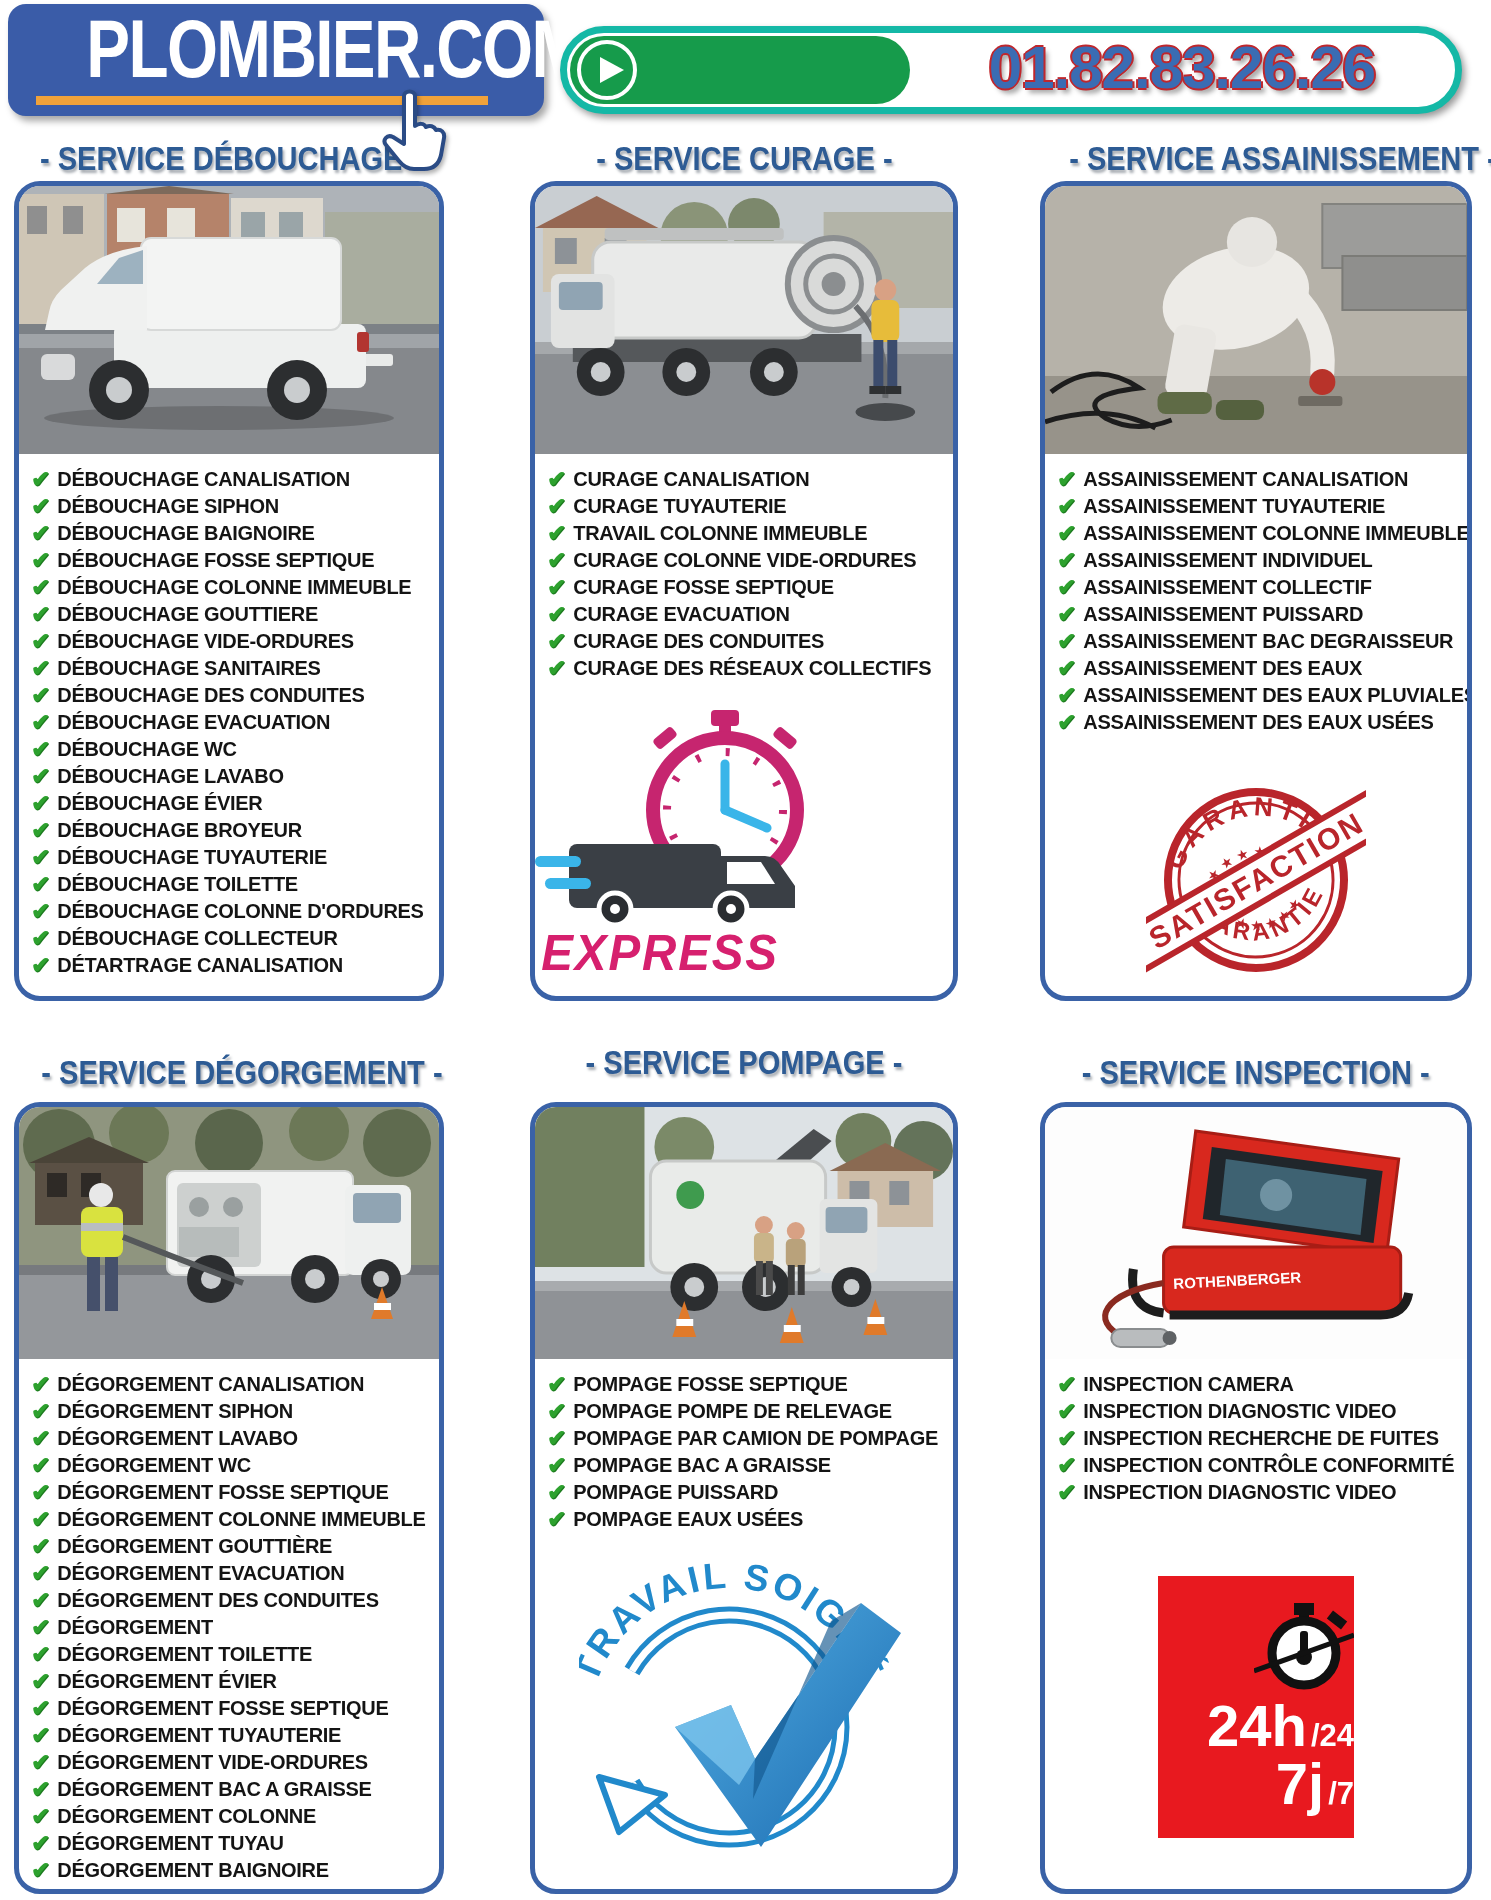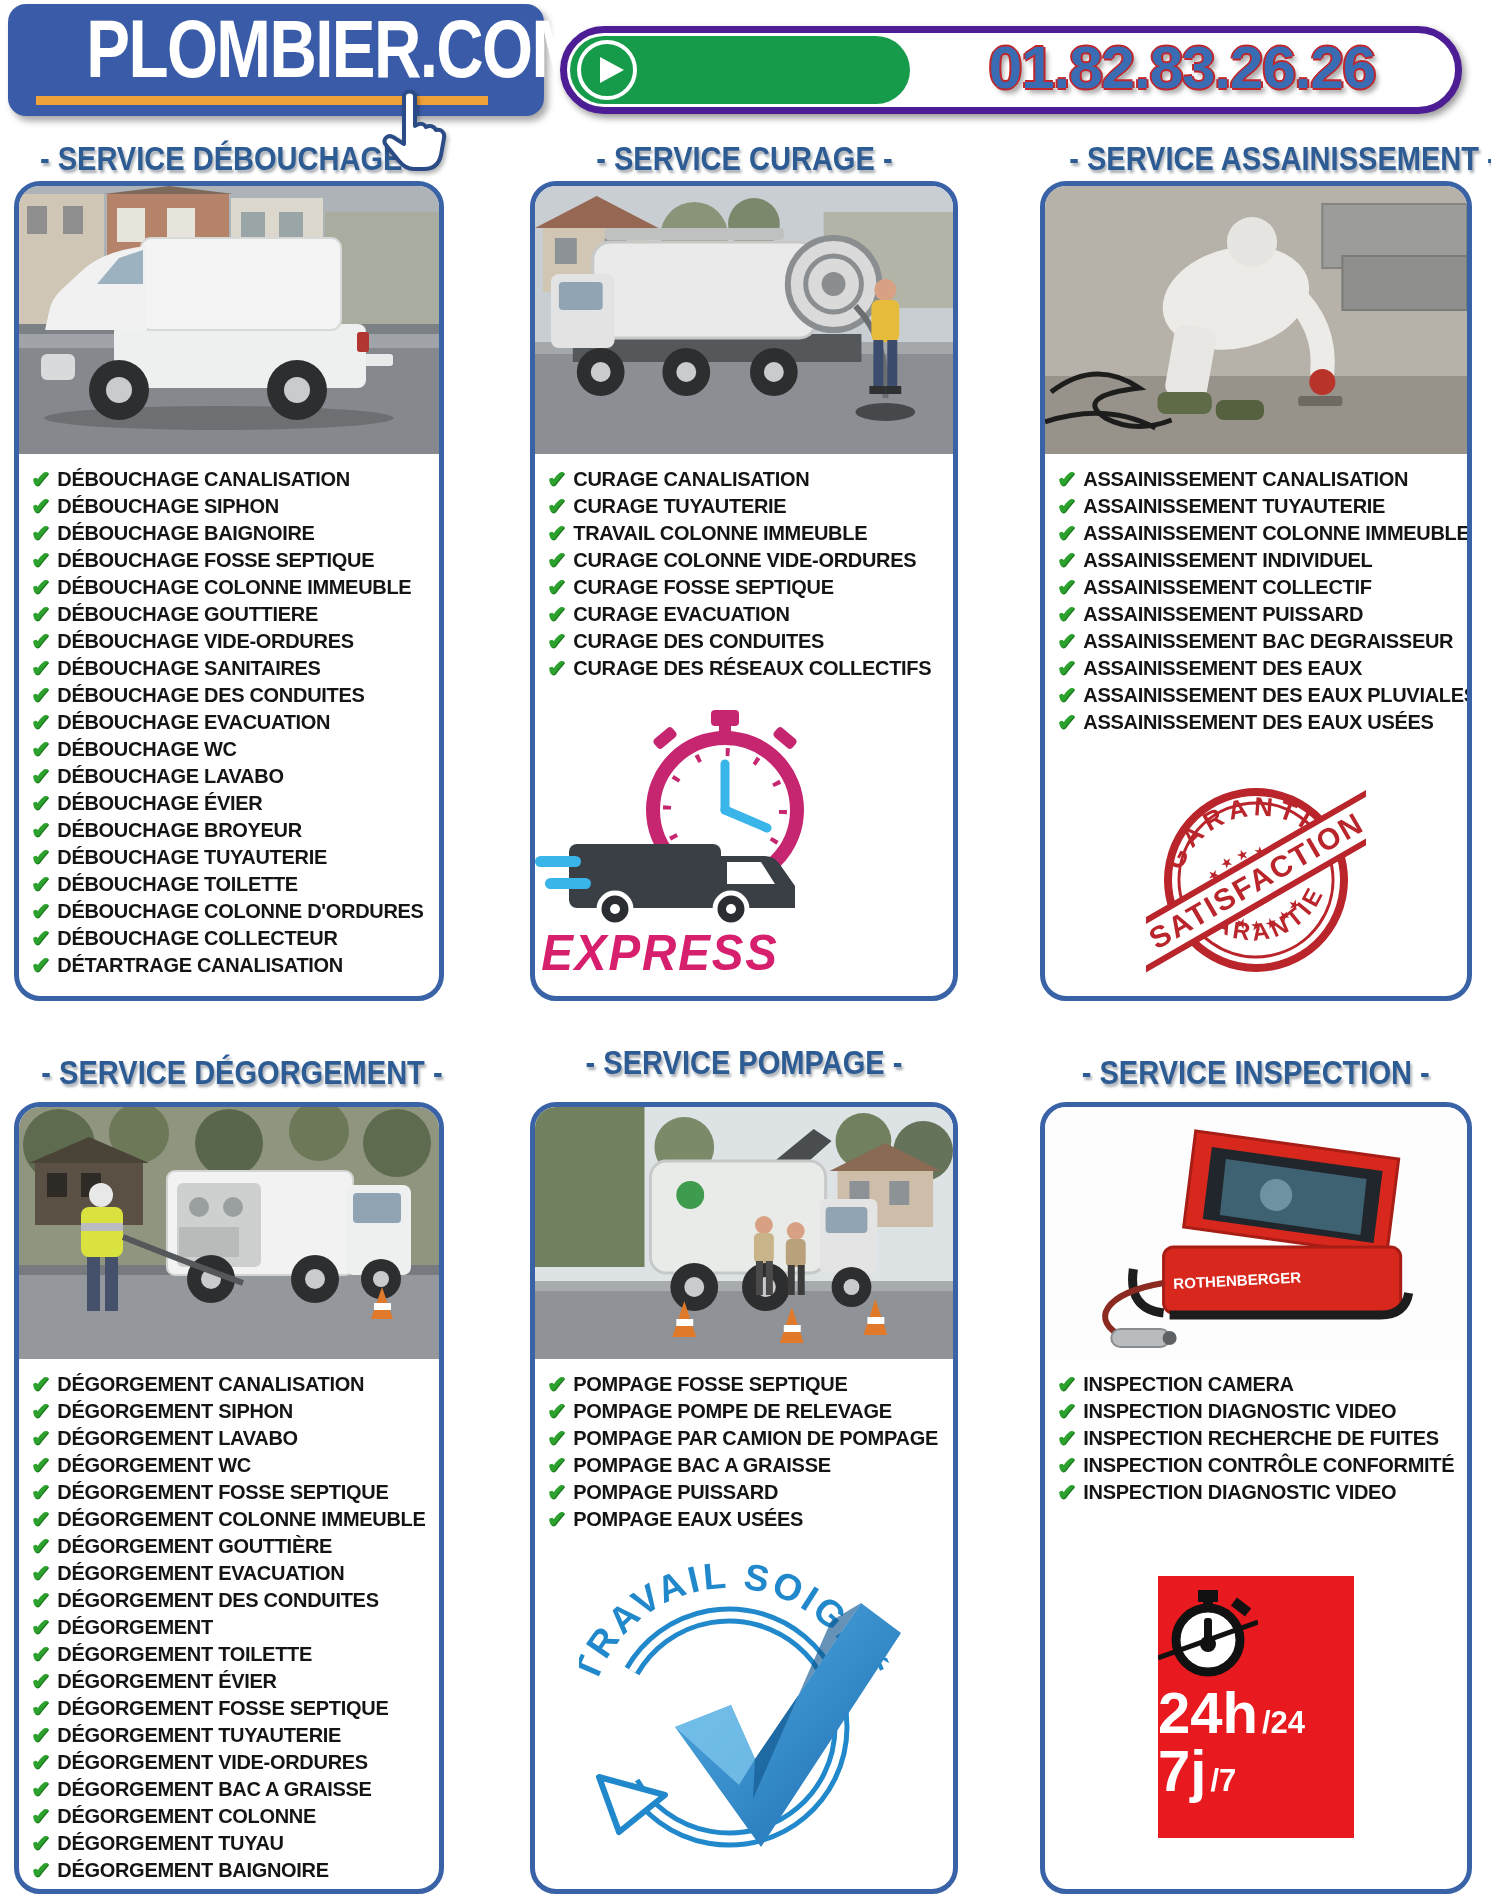--- a/index.html
+++ b/index.html
@@ -19,21 +19,21 @@
   .logo-text {
     position:absolute; left:16px; right:0; top:-2px; text-align:center;
     color:#fff; font-size:82px; font-weight:bold; white-space:nowrap;
   }
   .logo-text .tx { display:inline-block; transform:scaleX(.8); transform-origin:center; letter-spacing:-2px; }
   .logo-bar { position:absolute; left:28px; width:452px; bottom:11px; height:9px; background:#f0a23a; }
   .hand { position:absolute; left:370px; top:84px; width:72px; height:84px; z-index:5; filter:drop-shadow(2px 3px 2px rgba(0,0,0,.3)); }
 
   .phone {
     position:absolute; left:560px; top:26px; width:902px; height:88px;
-    background:#fff; border:7px solid #4c1d95; border-radius:46px;
+    background:#fff; border:7px solid #14b8a6; border-radius:46px;
     box-shadow:3px 4px 7px rgba(0,0,0,.4); cursor:pointer;
   }
   .phone-green { position:absolute; left:3px; top:3px; bottom:3px; width:340px; background:#169b4b; border-radius:38px; }
   .play { position:absolute; left:7px; top:50%; transform:translateY(-50%); width:60px; height:60px; border-radius:50%; background:#169b4b; border:4px solid #fff; }
   .play::after { content:""; position:absolute; left:19px; top:13px; width:0; height:0;
     border-left:24px solid #fff; border-top:13px solid transparent; border-bottom:13px solid transparent; }
   .phone-number {
     position:absolute; left:348px; right:6px; top:50%; transform:translateY(-54%);
     text-align:center; font-size:60px; font-weight:bold; color:#3a6cb3; letter-spacing:-1px; white-space:nowrap;
     text-shadow:-2px 0 #c0272d, 2px 0 #c0272d, 0 -2px #c0272d, 0 2px #c0272d, 4px 5px 5px rgba(0,0,0,.35);
@@ -78,21 +78,21 @@
   .badge-express { margin-top:16px; text-align:left; }
   .express-word { display:inline-block; font-size:50px; font-weight:bold; font-style:italic;
     color:#d6206e; letter-spacing:2px; margin-top:-6px; transform:scaleX(.95); }
 
   .badge-stamp { margin-top:44px; text-align:center; }
 
   .badge-travail { margin-top:4px; text-align:center; }
 
   .badge-24h {
     width:196px; height:262px; background:#e8191f; margin:70px auto 0;
-    display:flex; flex-direction:column; align-items:flex-start; padding-top:12px;
+    display:flex; flex-direction:column; align-items:flex-end; padding-top:25px;
   }
   .h-line { display:flex; align-items:baseline; color:#fff; font-weight:bold; line-height:1.0; }
   .h-big { font-size:58px; }
   .h-suf { font-size:31px; margin-left:4px; }
 </style>
 </head>
 <body>
 
 <div class="logo">
   <div class="logo-text"><span class="tx">PLOMBIER.COM</span></div>

